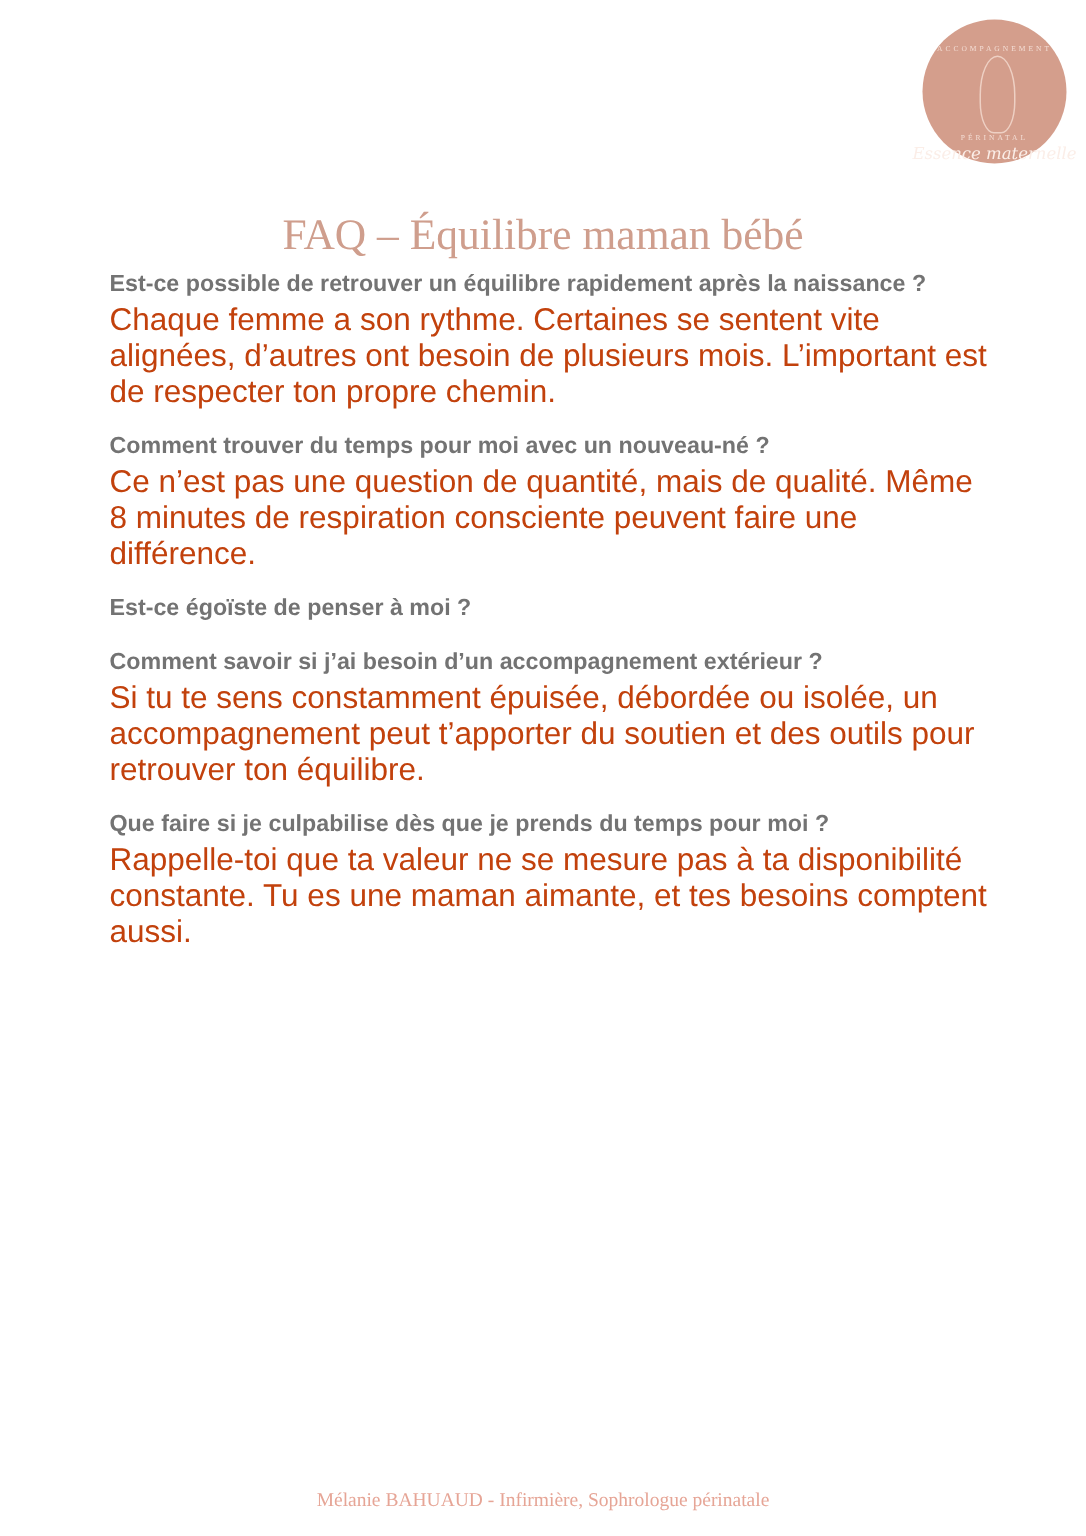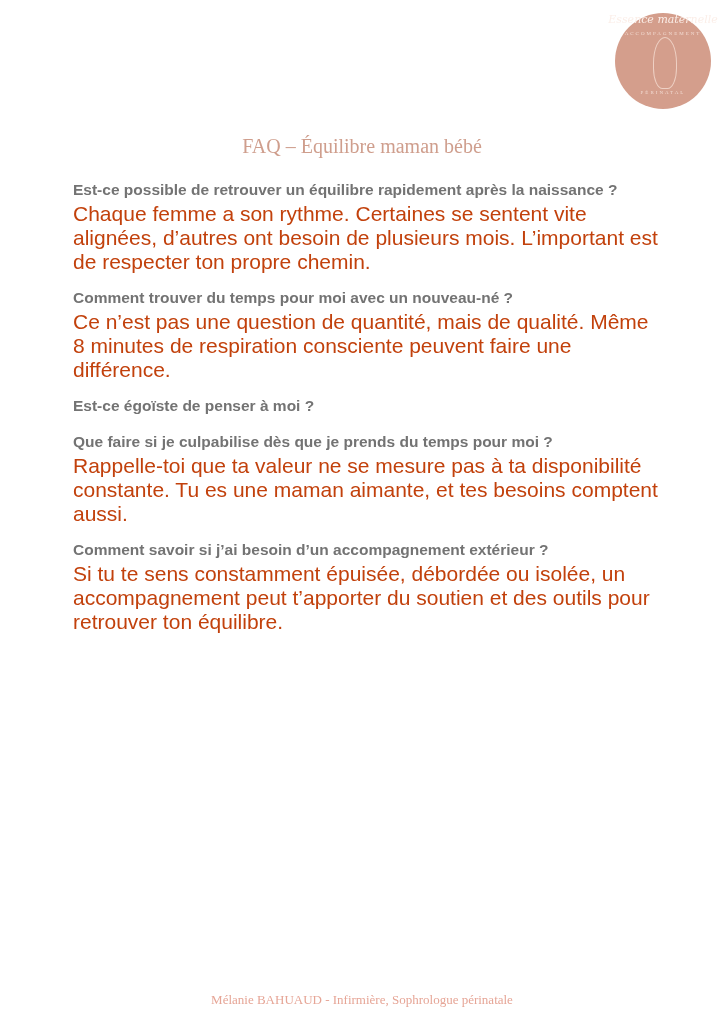--- a/index.html
+++ b/index.html
@@ -2,39 +2,39 @@
 <html><head>
   <meta charset="utf-8">
   <style>
     html, body { margin: 0; padding: 0; }
     body {
       width: 724px; height: 1024px; background: #ffffff; position: relative; overflow: hidden;
       font-family: "Liberation Sans", sans-serif;
     }
     .logo {
       position: absolute; left: 615px; top: 13px; width: 96px; height: 96px; border-radius: 50%;
-      background: #d49e8c; display: flex; align-items: flex-start; justify-content: center;
+      background: #d49e8c; display: flex; align-items: flex-end; justify-content: center;
     }
     .logo-ring-top, .logo-ring-bot {
       position: absolute; left: 0; width: 100%; text-align: center; color: #f3dcd3;
       font-family: "Liberation Serif", serif; font-size: 5px; letter-spacing: 2px;
     }
     .logo-ring-top { top: 18px; }
     .logo-ring-bot { bottom: 14px; }
     .logo-text {
       color: #fbeee8; font-family: "DejaVu Serif", serif; font-style: italic; font-size: 11px;
       white-space: nowrap; position: relative; z-index: 2;
     }
     .logo-fig {
       position: absolute; left: 38px; top: 24px; width: 22px; height: 50px;
       border: 1px solid rgba(250,230,220,0.7); border-radius: 50% 50% 40% 40%;
     }
     .title {
       position: absolute; left: 0; right: 0; top: 122px; text-align: center;
-      font-family: "Liberation Serif", serif; font-size: 20px; color: #cf9e8d; font-weight: normal;
+      font-family: "Liberation Serif", serif; font-size: 29px; color: #cf9e8d; font-weight: normal;
     }
     .faq { position: absolute; left: 73px; top: 178px; width: 590px; }
     .qa { margin-bottom: 12px; }
     .q {
       color: #737373; font-weight: bold; font-size: 15.5px; line-height: 24px;
       font-family: "Liberation Sans", sans-serif;
     }
     .a {
       color: #c2410c; font-size: 21px; line-height: 24px;
       font-family: "Liberation Sans", sans-serif;
@@ -62,22 +62,22 @@
     <div class="a">Chaque femme a son rythme. Certaines se sentent vite alignées, d’autres ont besoin de plusieurs mois. L’important est de respecter ton propre chemin.</div>
   </div>
   <div class="qa">
     <div class="q">Comment trouver du temps pour moi avec un nouveau-né ?</div>
     <div class="a">Ce n’est pas une question de quantité, mais de qualité. Même 8 minutes de respiration consciente peuvent faire une différence.</div>
   </div>
   <div class="qa">
     <div class="q">Est-ce égoïste de penser à moi ?</div>
   </div>
   <div class="qa">
+    <div class="q">Comment savoir si j’ai besoin d’un accompagnement extérieur ?</div>
+    <div class="a">Si tu te sens constamment épuisée, débordée ou isolée, un accompagnement peut t’apporter du soutien et des outils pour retrouver ton équilibre.</div>
+  </div>
+  <div class="qa">
     <div class="q">Que faire si je culpabilise dès que je prends du temps pour moi ?</div>
     <div class="a">Rappelle-toi que ta valeur ne se mesure pas à ta disponibilité constante. Tu es une maman aimante, et tes besoins comptent aussi.</div>
-  </div>
-  <div class="qa">
-    <div class="q">Comment savoir si j’ai besoin d’un accompagnement extérieur ?</div>
-    <div class="a">Si tu te sens constamment épuisée, débordée ou isolée, un accompagnement peut t’apporter du soutien et des outils pour retrouver ton équilibre.</div>
   </div>
 </div>
 
 <div class="footer">Mélanie BAHUAUD - Infirmière, Sophrologue périnatale</div>
 
 </body></html>

